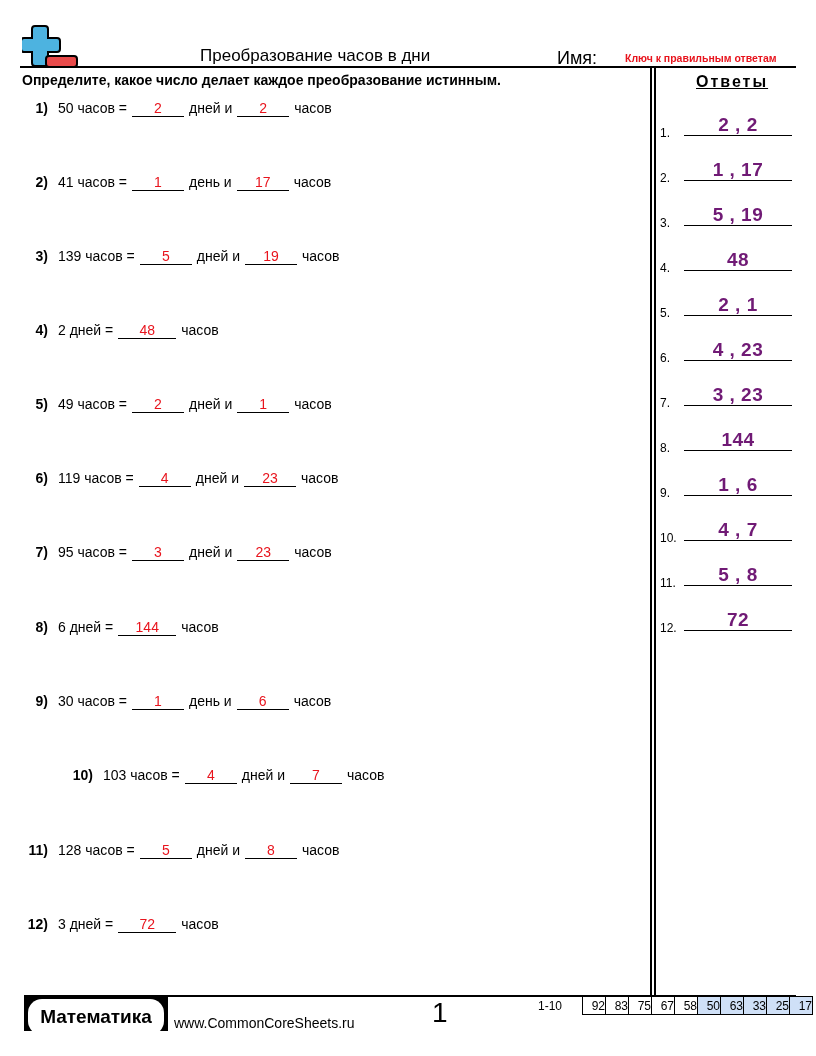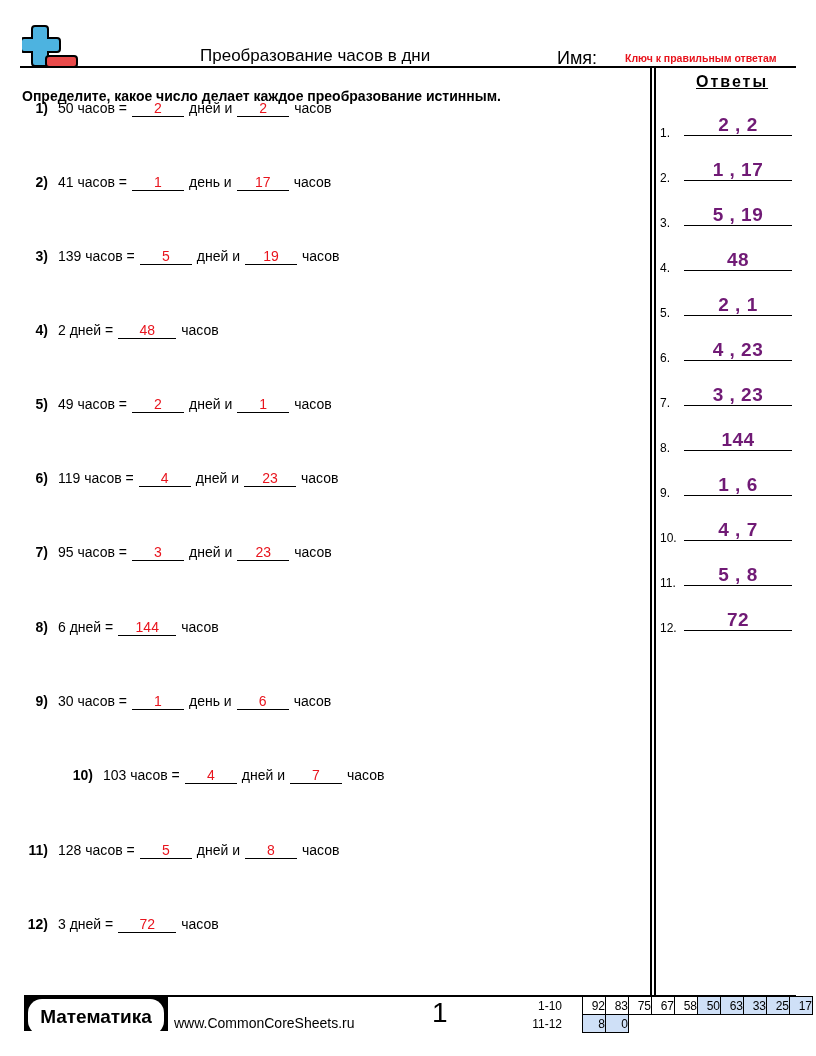--- a/index.html
+++ b/index.html
@@ -6,21 +6,21 @@
   body { width: 816px; height: 1056px; position: relative; overflow: hidden;
          font-family: "Liberation Sans", "DejaVu Sans", sans-serif; color: #000; }
 
   .logo { position: absolute; left: 22px; top: 24px; width: 58px; height: 44px; }
 
   .title { position: absolute; left: 200px; top: 46px; font-size: 17px; }
   .name-label { position: absolute; left: 557px; top: 48px; font-size: 18px; }
   .answer-key { position: absolute; left: 625px; top: 52px; font-size: 10.5px; font-weight: bold; color: #e8141d; }
 
   .header-line { position: absolute; left: 20px; top: 66px; width: 776px; height: 2px; background: #000; }
-  .instructions { position: absolute; left: 22px; top: 88px; font-size: 14px; font-weight: bold; }
+  .instructions { position: absolute; left: 22px; top: 72px; font-size: 14px; font-weight: bold; }
 
   .vline1 { position: absolute; left: 650px; top: 67px; width: 2px; height: 929px; background: #000; }
   .vline2 { position: absolute; left: 654px; top: 67px; width: 2px; height: 929px; background: #000; }
 
   .answers-title { position: absolute; left: 696px; top: 73px; font-size: 16px; font-weight: bold;
                    letter-spacing: 2px; text-decoration: underline; }
 
   .problem { position: absolute; left: 0; font-size: 14px; white-space: nowrap; display: flex; align-items: baseline; }
   .pnum { display: inline-block; width: 48px; text-align: right; font-weight: bold; margin-right: 10px; }
   .blank { display: inline-block; border-bottom: 1px solid #000; text-align: center; color: #e8141d;
@@ -240,27 +240,14 @@
         <td class="cell">83</td>
         <td class="cell">75</td>
         <td class="cell">67</td>
         <td class="cell">58</td>
         <td class="cell blue">50</td>
         <td class="cell blue">63</td>
         <td class="cell blue">33</td>
         <td class="cell blue">25</td>
         <td class="cell blue">17</td>
       </tr>
-      <tr>
-        <td class="lbl">11-12</td>
-        <td class="cell blue">8</td>
-        <td class="cell blue">0</td>
-        <td class="empty"></td>
-        <td class="empty"></td>
-        <td class="empty"></td>
-        <td class="empty"></td>
-        <td class="empty"></td>
-        <td class="empty"></td>
-        <td class="empty"></td>
-        <td class="empty"></td>
-      </tr>
     </tbody>
 </table>
 
 </body></html>

